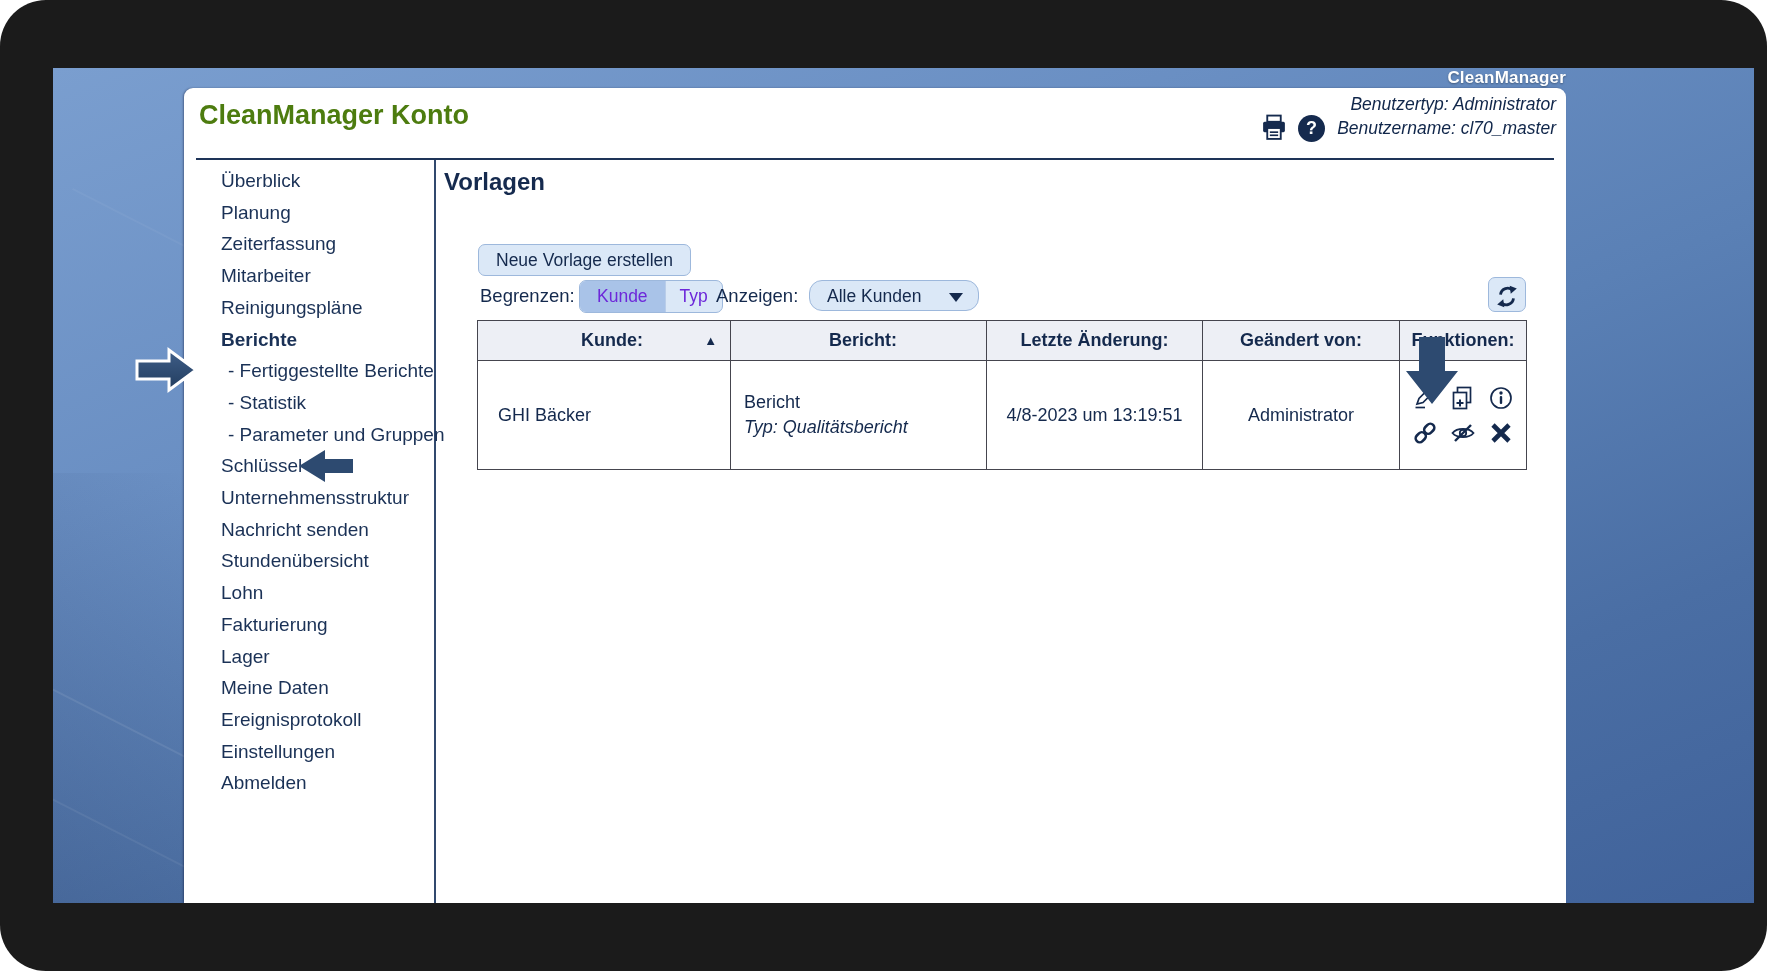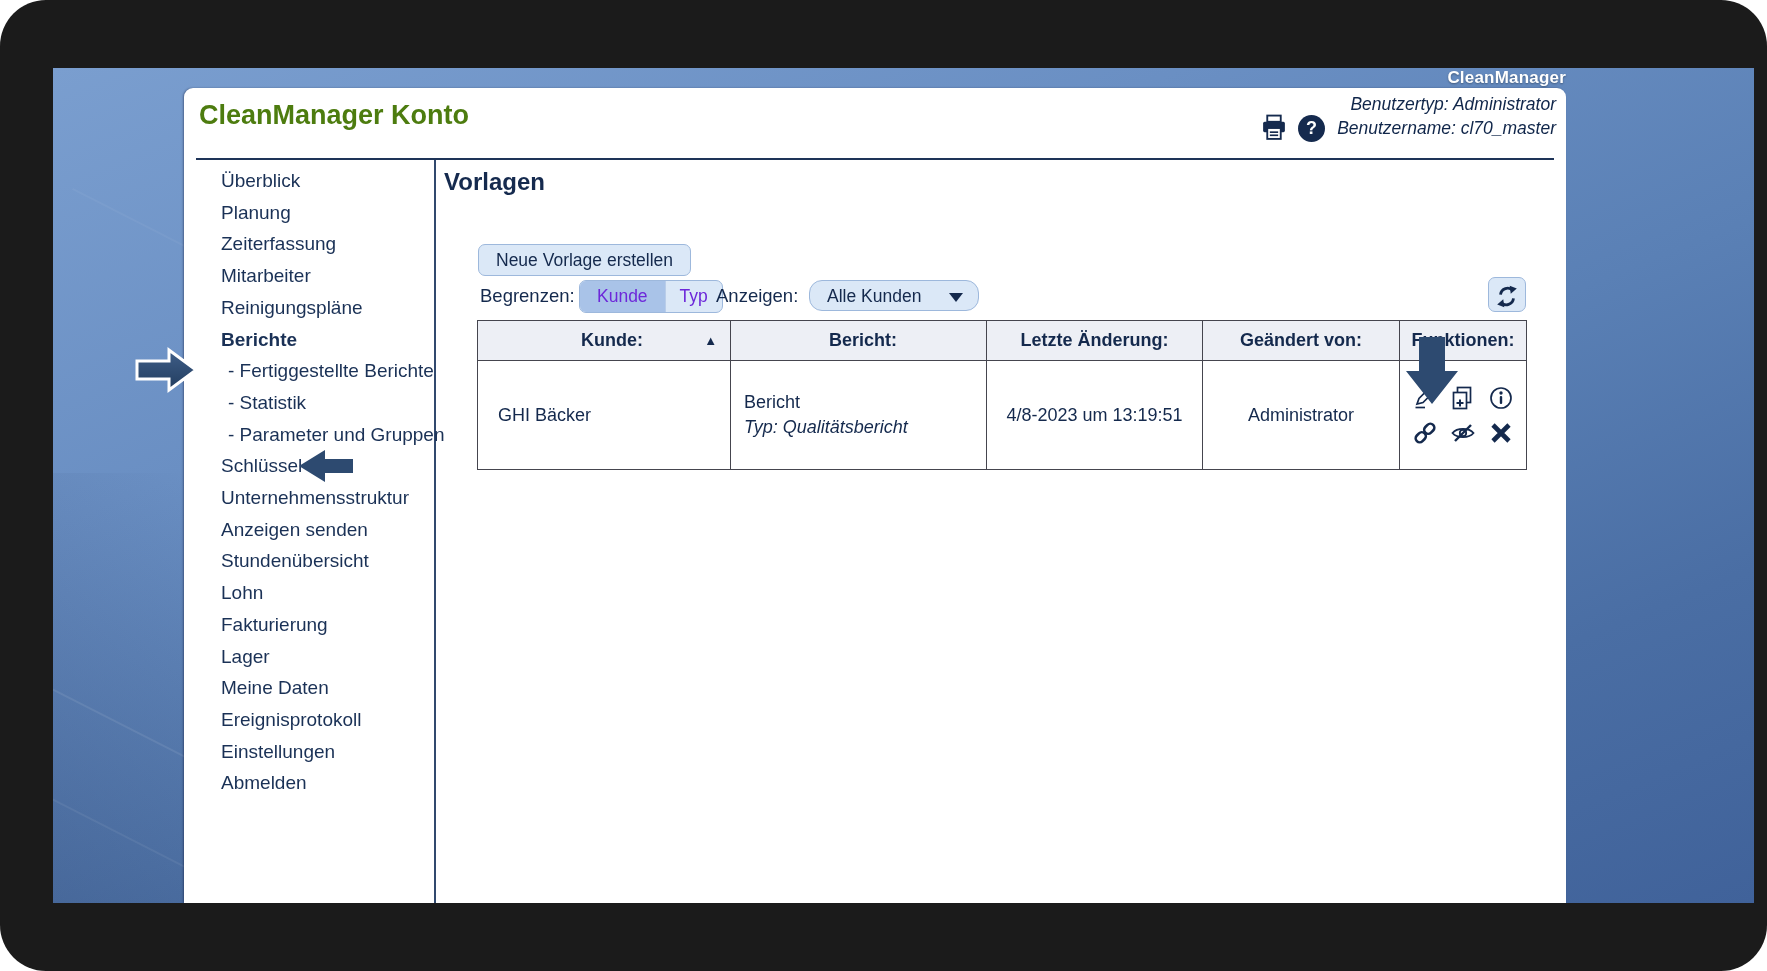--- a/index.html
+++ b/index.html
@@ -104,21 +104,21 @@
             <li>Planung</li>
             <li>Zeiterfassung</li>
             <li>Mitarbeiter</li>
             <li>Reinigungspläne</li>
             <li class="bold">Berichte</li>
             <li class="sub">- Fertiggestellte Berichte</li>
             <li class="sub">- Statistik</li>
             <li class="sub">- Parameter und Gruppen</li>
             <li>Schlüssel</li>
             <li>Unternehmensstruktur</li>
-            <li>Anzeigen senden</li>
+            <li>Nachricht senden</li>
             <li>Stundenübersicht</li>
             <li>Lohn</li>
             <li>Fakturierung</li>
             <li>Lager</li>
             <li>Meine Daten</li>
             <li>Ereignisprotokoll</li>
             <li>Einstellungen</li>
             <li>Abmelden</li>
           </ul>
       </nav>

